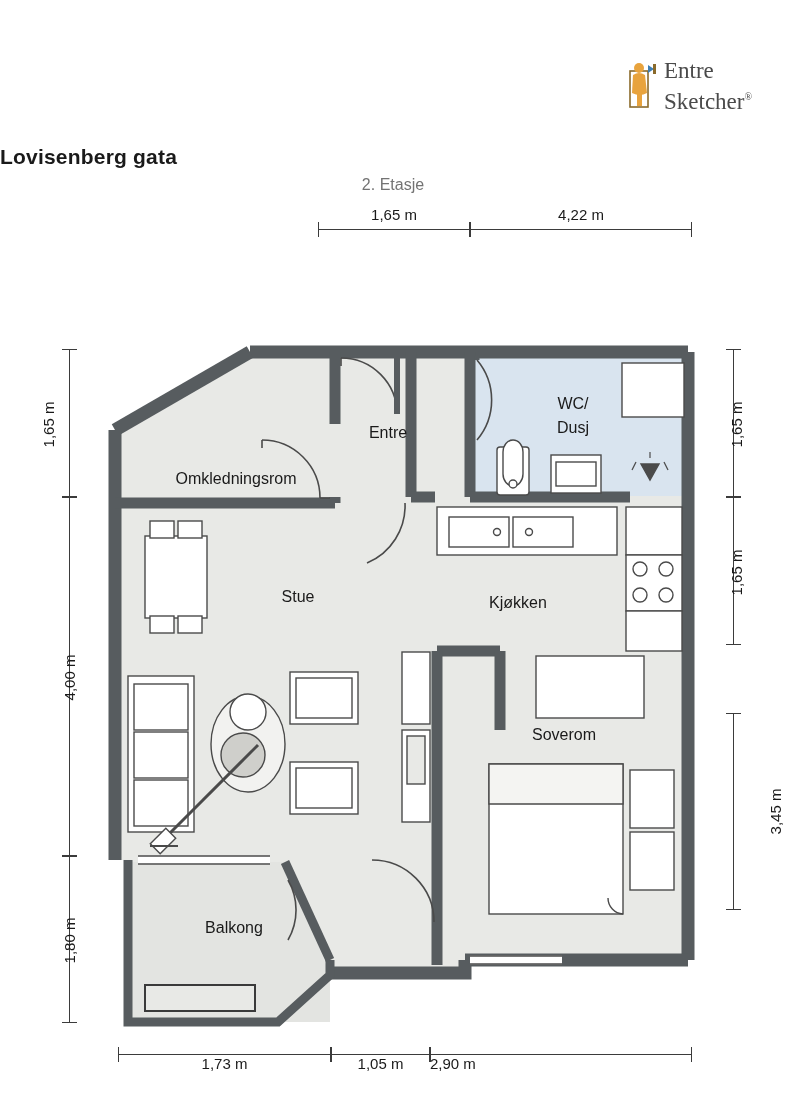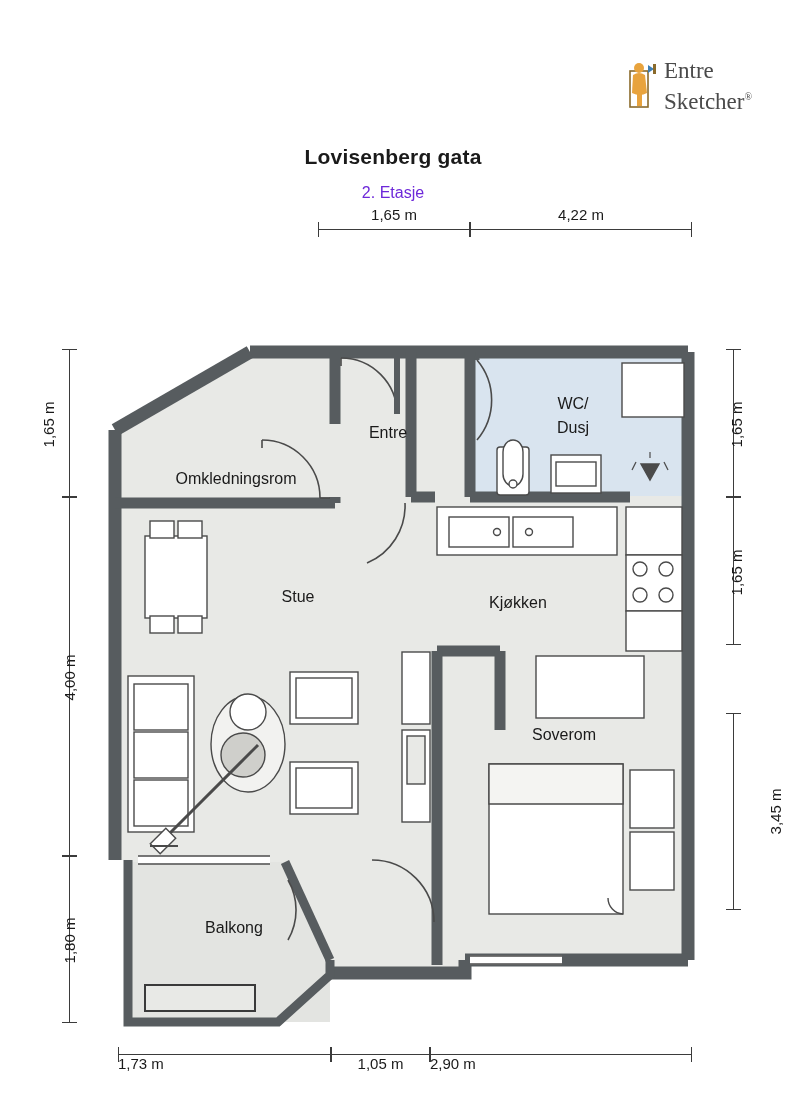--- a/index.html
+++ b/index.html
@@ -45,34 +45,34 @@
     font-size: 10px;
     vertical-align: super;
   }
 
   
   #title {
     position: absolute;
     left: 0;
     top: 145px;
     width: 786px;
-    text-align: center;
+    text-align: left;
     font-size: 21px;
     font-weight: bold;
     letter-spacing: .2px;
     color: #1a1a1a;
   }
   #subtitle {
     position: absolute;
     left: 0;
-    top: 184px;
+    top: 176px;
     width: 786px;
     text-align: center;
     font-size: 16px;
-    color: #6d28d9;
+    color: #737373;
   }
 
   
   .dim-h {
     position: absolute;
     height: 14px;
   }
   .dim-h .bar {
     position: absolute;
     left: 0; right: 0; top: 7px;
@@ -161,21 +161,21 @@
     <div class="tick l"></div>
     <div class="tick r"></div>
 </div>
 <div class="dim-label" style="left:470px; top:206px; width:222px; text-align:center;">4,22 m</div>
 
 <div class="dim-h" style="left:118px; top:1047px; width:213px;">
   <div class="bar"></div>
     <div class="tick l"></div>
     <div class="tick r"></div>
 </div>
-<div class="dim-label" style="left:118px; top:1055px; width:213px; text-align:left;">1,73 m</div>
+<div class="dim-label" style="left:118px; top:1055px; width:213px; text-align:center;">1,73 m</div>
 
 <div class="dim-h" style="left:331px; top:1047px; width:99px;">
   <div class="bar"></div>
     <div class="tick l"></div>
     <div class="tick r"></div>
 </div>
 <div class="dim-label" style="left:331px; top:1055px; width:99px; text-align:center;">1,05 m</div>
 
 <div class="dim-h" style="left:430px; top:1047px; width:262px;">
   <div class="bar"></div>

